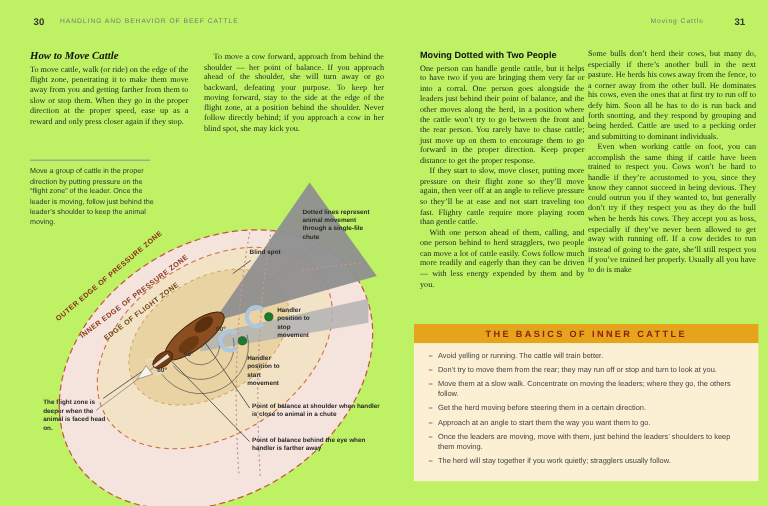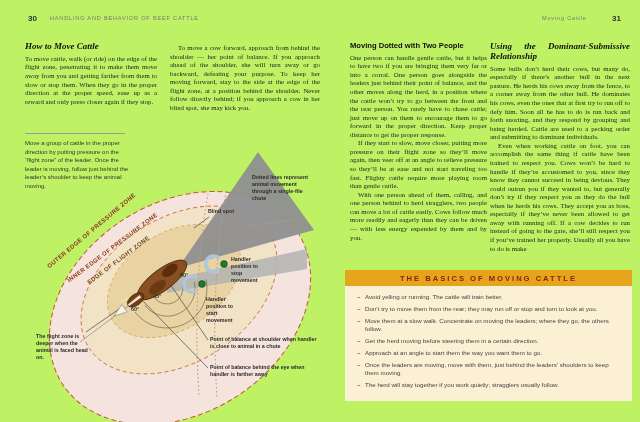--- a/index.html
+++ b/index.html
@@ -134,28 +134,27 @@
   </div>
 
   <div class="col" style="left:350px;top:42px;width:137px;">
     <h2 class="upright">Moving Dotted with Two People</h2>
     <p>One person can handle gentle cattle, but it helps to have two if you are bringing them very far or into a corral. One person goes alongside the leaders just behind their point of balance, and the other moves along the herd, in a position where the cattle won’t try to go between the front and the rear person. You rarely have to chase cattle; just move up on them to encourage them to go forward in the proper direction. Keep proper distance to get the proper response.</p>
     <p class="indent">If they start to slow, move closer, putting more pressure on their flight zone so they’ll move again, then veer off at an angle to relieve pressure so they’ll be at ease and not start traveling too fast. Flighty cattle require more playing room than gentle cattle.</p>
     <p class="indent">With one person ahead of them, calling, and one person behind to herd stragglers, two people can move a lot of cattle easily. Cows follow much more readily and eagerly than they can be driven — with less energy expended by them and by you.</p>
   </div>
 
   <div class="col" style="left:490px;top:42px;width:140px;">
-    <h2 class="ital">Using the Dominant-Submissive Relationship</h2>
     <p>Some bulls don’t herd their cows, but many do, especially if there’s another bull in the next pasture. He herds his cows away from the fence, to a corner away from the other bull. He dominates his cows, even the ones that at first try to run off to defy him. Soon all he has to do is run back and forth snorting, and they respond by grouping and being herded. Cattle are used to a pecking order and submitting to dominant individuals.</p>
     <p class="indent">Even when working cattle on foot, you can accomplish the same thing if cattle have been trained to respect you. Cows won’t be hard to handle if they’re accustomed to you, since they know they cannot succeed in being devious. They could outrun you if they wanted to, but generally don’t try if they respect you as they do the bull when he herds his cows. They accept you as boss, especially if they’ve never been allowed to get away with running off. If a cow decides to run instead of going to the gate, she’ll still respect you if you’ve trained her properly. Usually all you have to do is make</p>
   </div>
 
   <div id="basics">
     <div class="bar">
-      <span>THE BASICS OF MOVING CATTLE</span>
+      <span>THE BASICS OF INNER CATTLE</span>
     </div>
     <div class="boxbody">
       <div class="bullet">Avoid yelling or running. The cattle will train better.</div>
       <div class="bullet">Don’t try to move them from the rear; they may run off or stop and turn to look at you.</div>
       <div class="bullet">Move them at a slow walk. Concentrate on moving the leaders; where they go, the others follow.</div>
       <div class="bullet">Get the herd moving before steering them in a certain direction.</div>
       <div class="bullet">Approach at an angle to start them the way you want them to go.</div>
       <div class="bullet">Once the leaders are moving, move with them, just behind the leaders’ shoulders to keep them moving.</div>
       <div class="bullet">The herd will stay together if you work quietly; stragglers usually follow.</div>
     </div>

